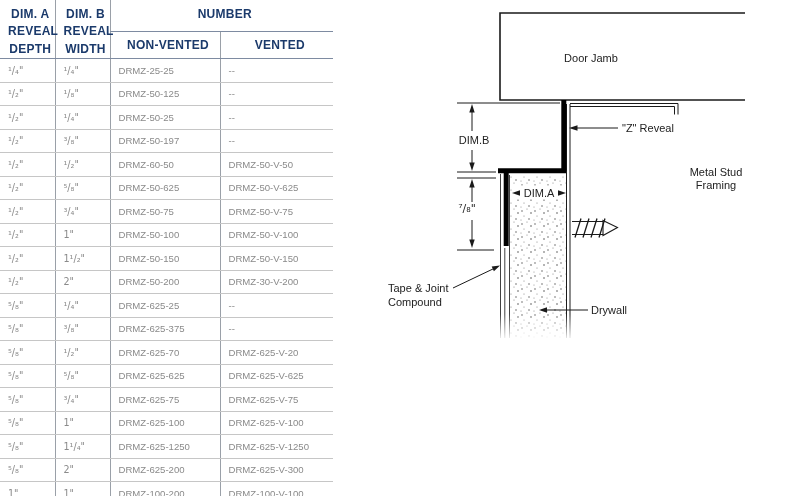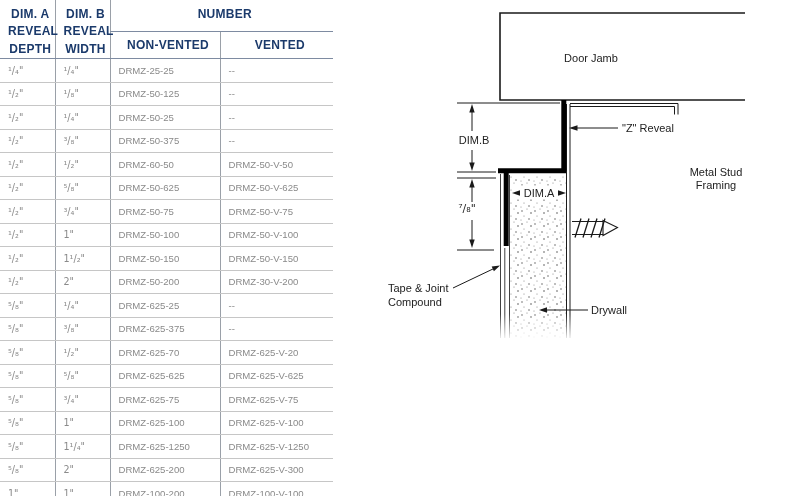--- a/index.html
+++ b/index.html
@@ -63,21 +63,21 @@
         </tr>
         <tr>
           <td class="col-a">¹/₂"</td>
           <td class="col-b bl">¹/₄"</td>
           <td class="col-nv bl">DRMZ-50-25</td>
           <td class="col-v bl">--</td>
         </tr>
         <tr>
           <td class="col-a">¹/₂"</td>
           <td class="col-b bl">³/₈"</td>
-          <td class="col-nv bl">DRMZ-50-375</td>
+          <td class="col-nv bl">DRMZ-50-197</td>
           <td class="col-v bl">--</td>
         </tr>
         <tr>
           <td class="col-a">¹/₂"</td>
           <td class="col-b bl">¹/₂"</td>
           <td class="col-nv bl">DRMZ-60-50</td>
           <td class="col-v bl">DRMZ-50-V-50</td>
         </tr>
         <tr>
           <td class="col-a">¹/₂"</td>

